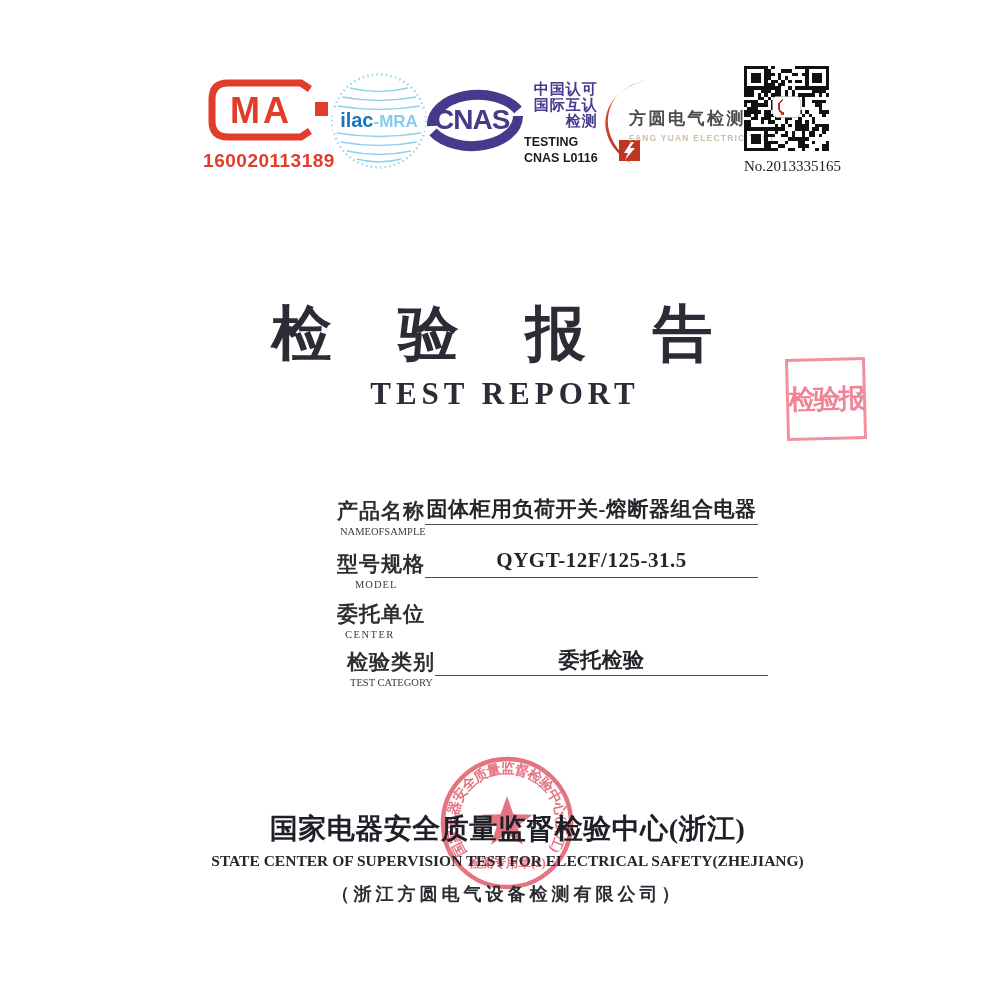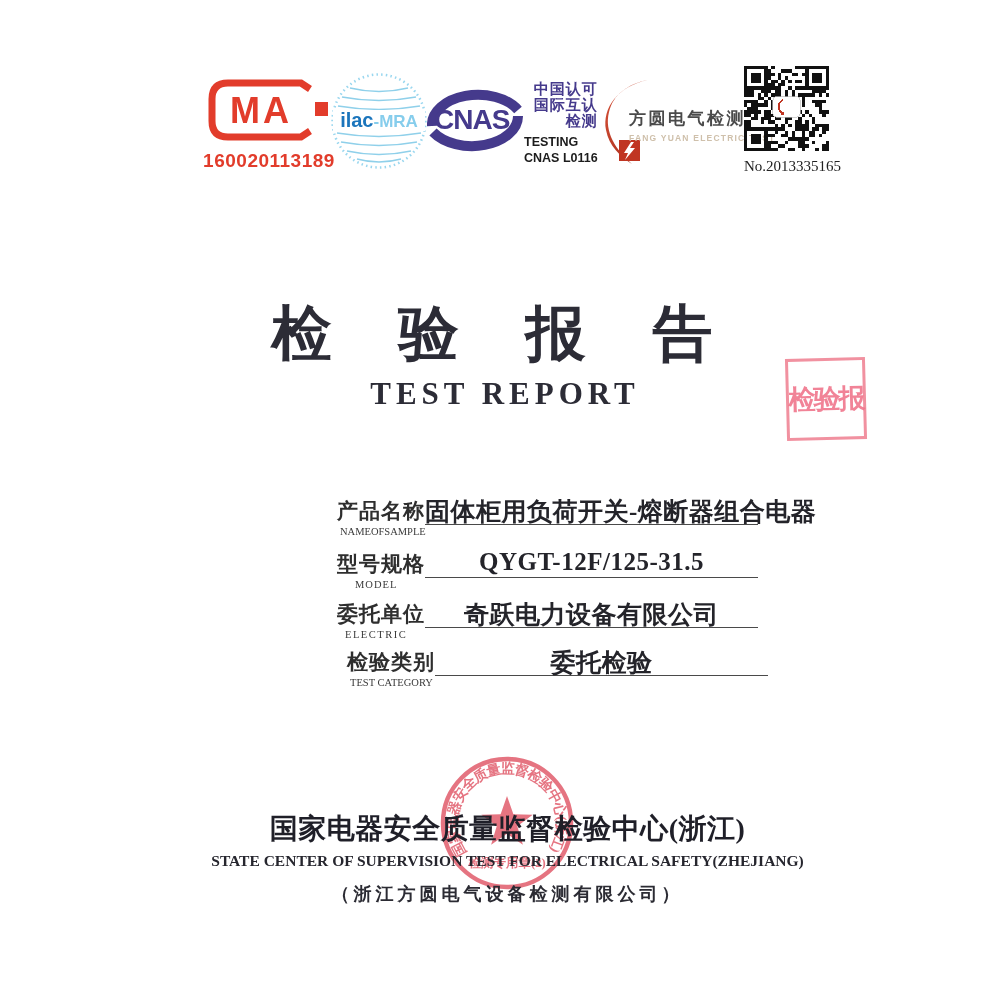--- a/index.html
+++ b/index.html
@@ -40,21 +40,21 @@
     font-weight:bold;white-space:nowrap;}
 
   
   .field-row{left:337px;width:421px;height:46px;}
   .f1{top:497px;} .f2{top:550px;} .f3{top:600px;} .f4{top:648px;margin-left:10px;}
   .field-label{position:absolute;left:0;top:0;font-size:21px;color:#2e2e2e;letter-spacing:1px;font-weight:bold;}
   .field-sub{position:absolute;left:3px;top:29px;font-size:10.5px;color:#3a3a3a;letter-spacing:0px;}
   .f3 .field-sub{letter-spacing:1.5px;left:8px;}
   .field-line{position:absolute;left:88px;top:-2px;width:333px;height:29px;
     border-bottom:1.5px solid #4a4a4a;text-align:center;
-    font-size:25px;font-weight:bold;color:#24242a;letter-spacing:.5px;white-space:nowrap;}
+    font-size:21px;font-weight:bold;color:#24242a;letter-spacing:.5px;white-space:nowrap;}
 
   
   .footer-line1{left:0;top:810px;width:1015px;text-align:center;
     font-size:28px;font-weight:bold;color:#1f1f28;letter-spacing:.5px;}
   .footer-line2{left:0;top:852px;width:1015px;text-align:center;
     font-size:15.5px;font-weight:bold;color:#26262e;letter-spacing:0px;}
   .footer-line3{left:0;top:882px;width:1015px;text-align:center;
     font-size:18px;color:#2b2b33;letter-spacing:4px;font-weight:bold;}
 
   .seal{left:434px;top:750px;width:146px;height:146px;opacity:.82;}
@@ -482,22 +482,21 @@
   <span class="field-sub">NAMEOFSAMPLE</span>
   <span class="field-line">固体柜用负荷开关-熔断器组合电器</span>
 </div>
 <div class="abs field-row f2">
   <span class="field-label">型号规格</span>
   <span class="field-sub" style="left:18px;letter-spacing:1px;">MODEL</span>
   <span class="field-line">QYGT-12F/125-31.5</span>
 </div>
 <div class="abs field-row f3">
   <span class="field-label">委托单位</span>
-  <span class="field-sub">ELECTRIC</span>
-  <span class="field-line">奇跃电力设备有限公司</span>
+  <span class="field-sub">CENTER</span>
 </div>
 <div class="abs field-row f4">
   <span class="field-label">检验类别</span>
   <span class="field-sub">TEST CATEGORY</span>
   <span class="field-line">委托检验</span>
 </div>
 
 <svg class="abs seal" viewBox="-73 -73 146 146">
   <defs>
     <path id="sealArc" d="M -40,30 A 50 50 0 1 1 40,30" fill="none"></path>

